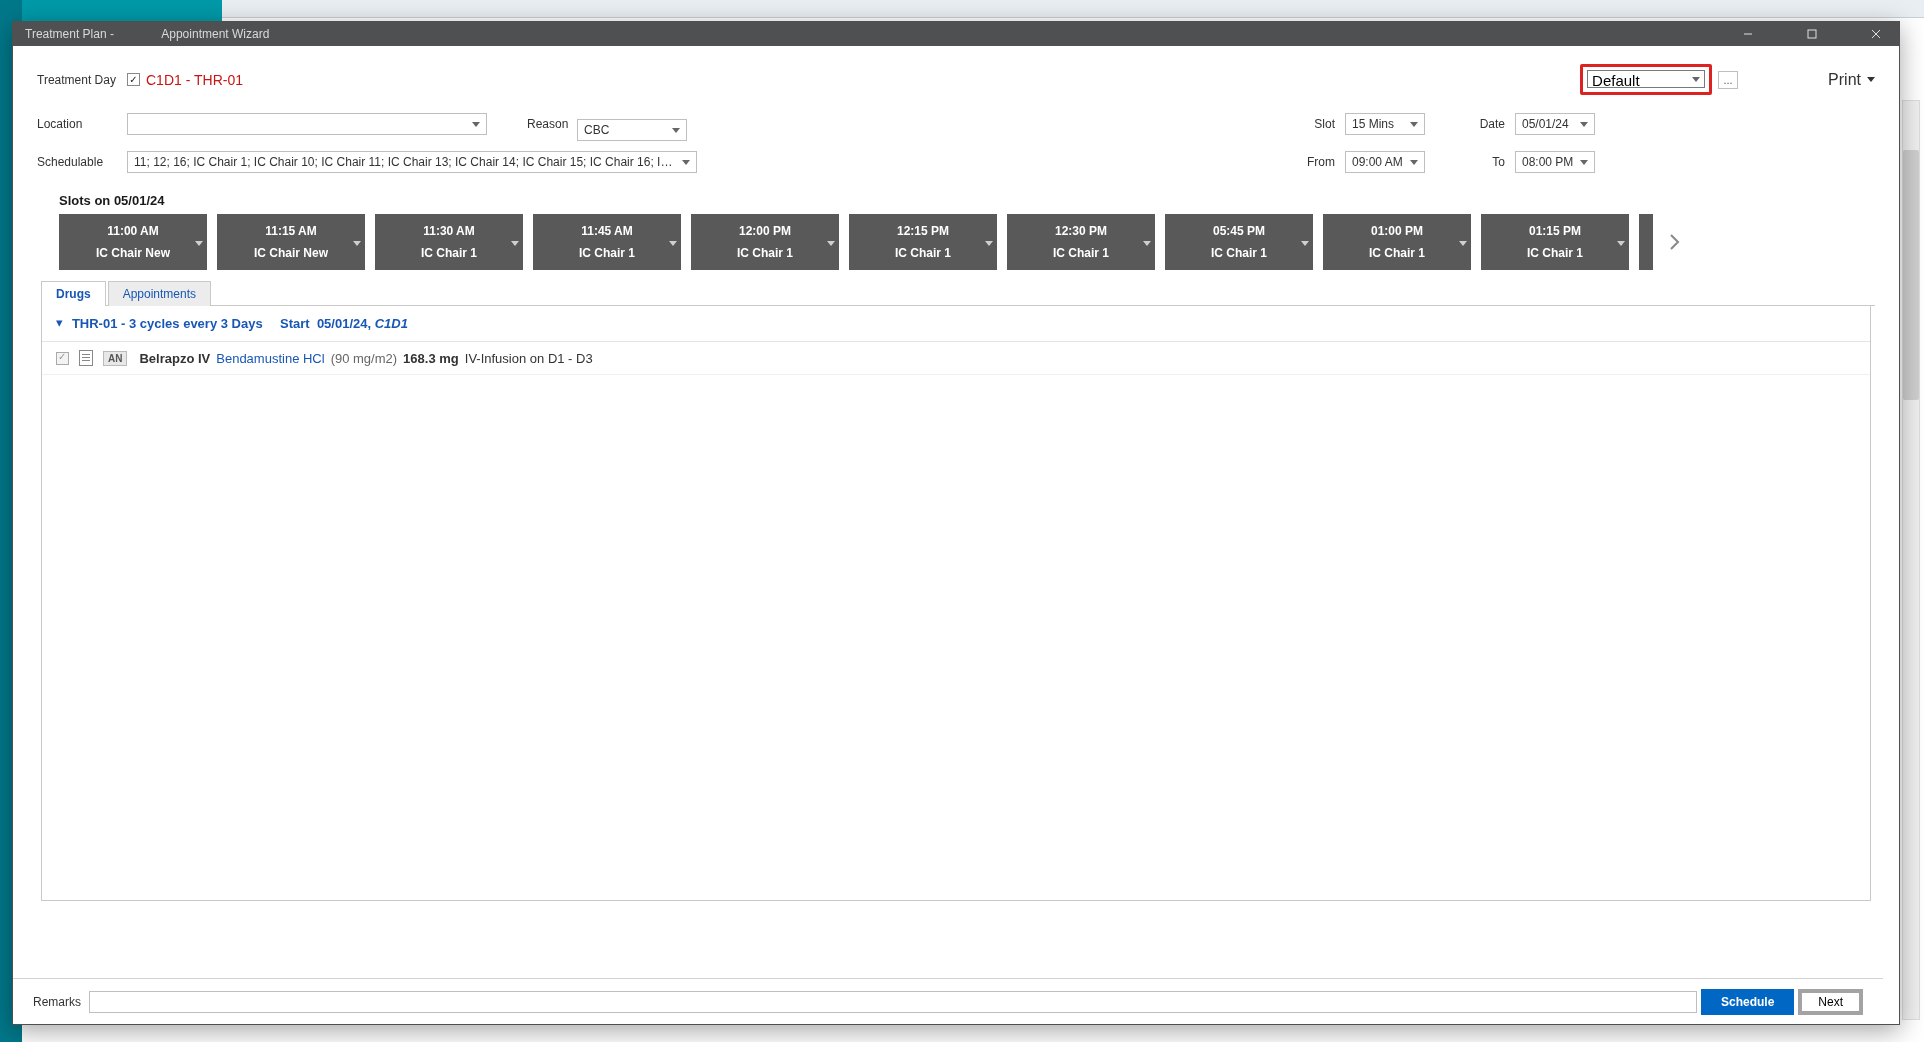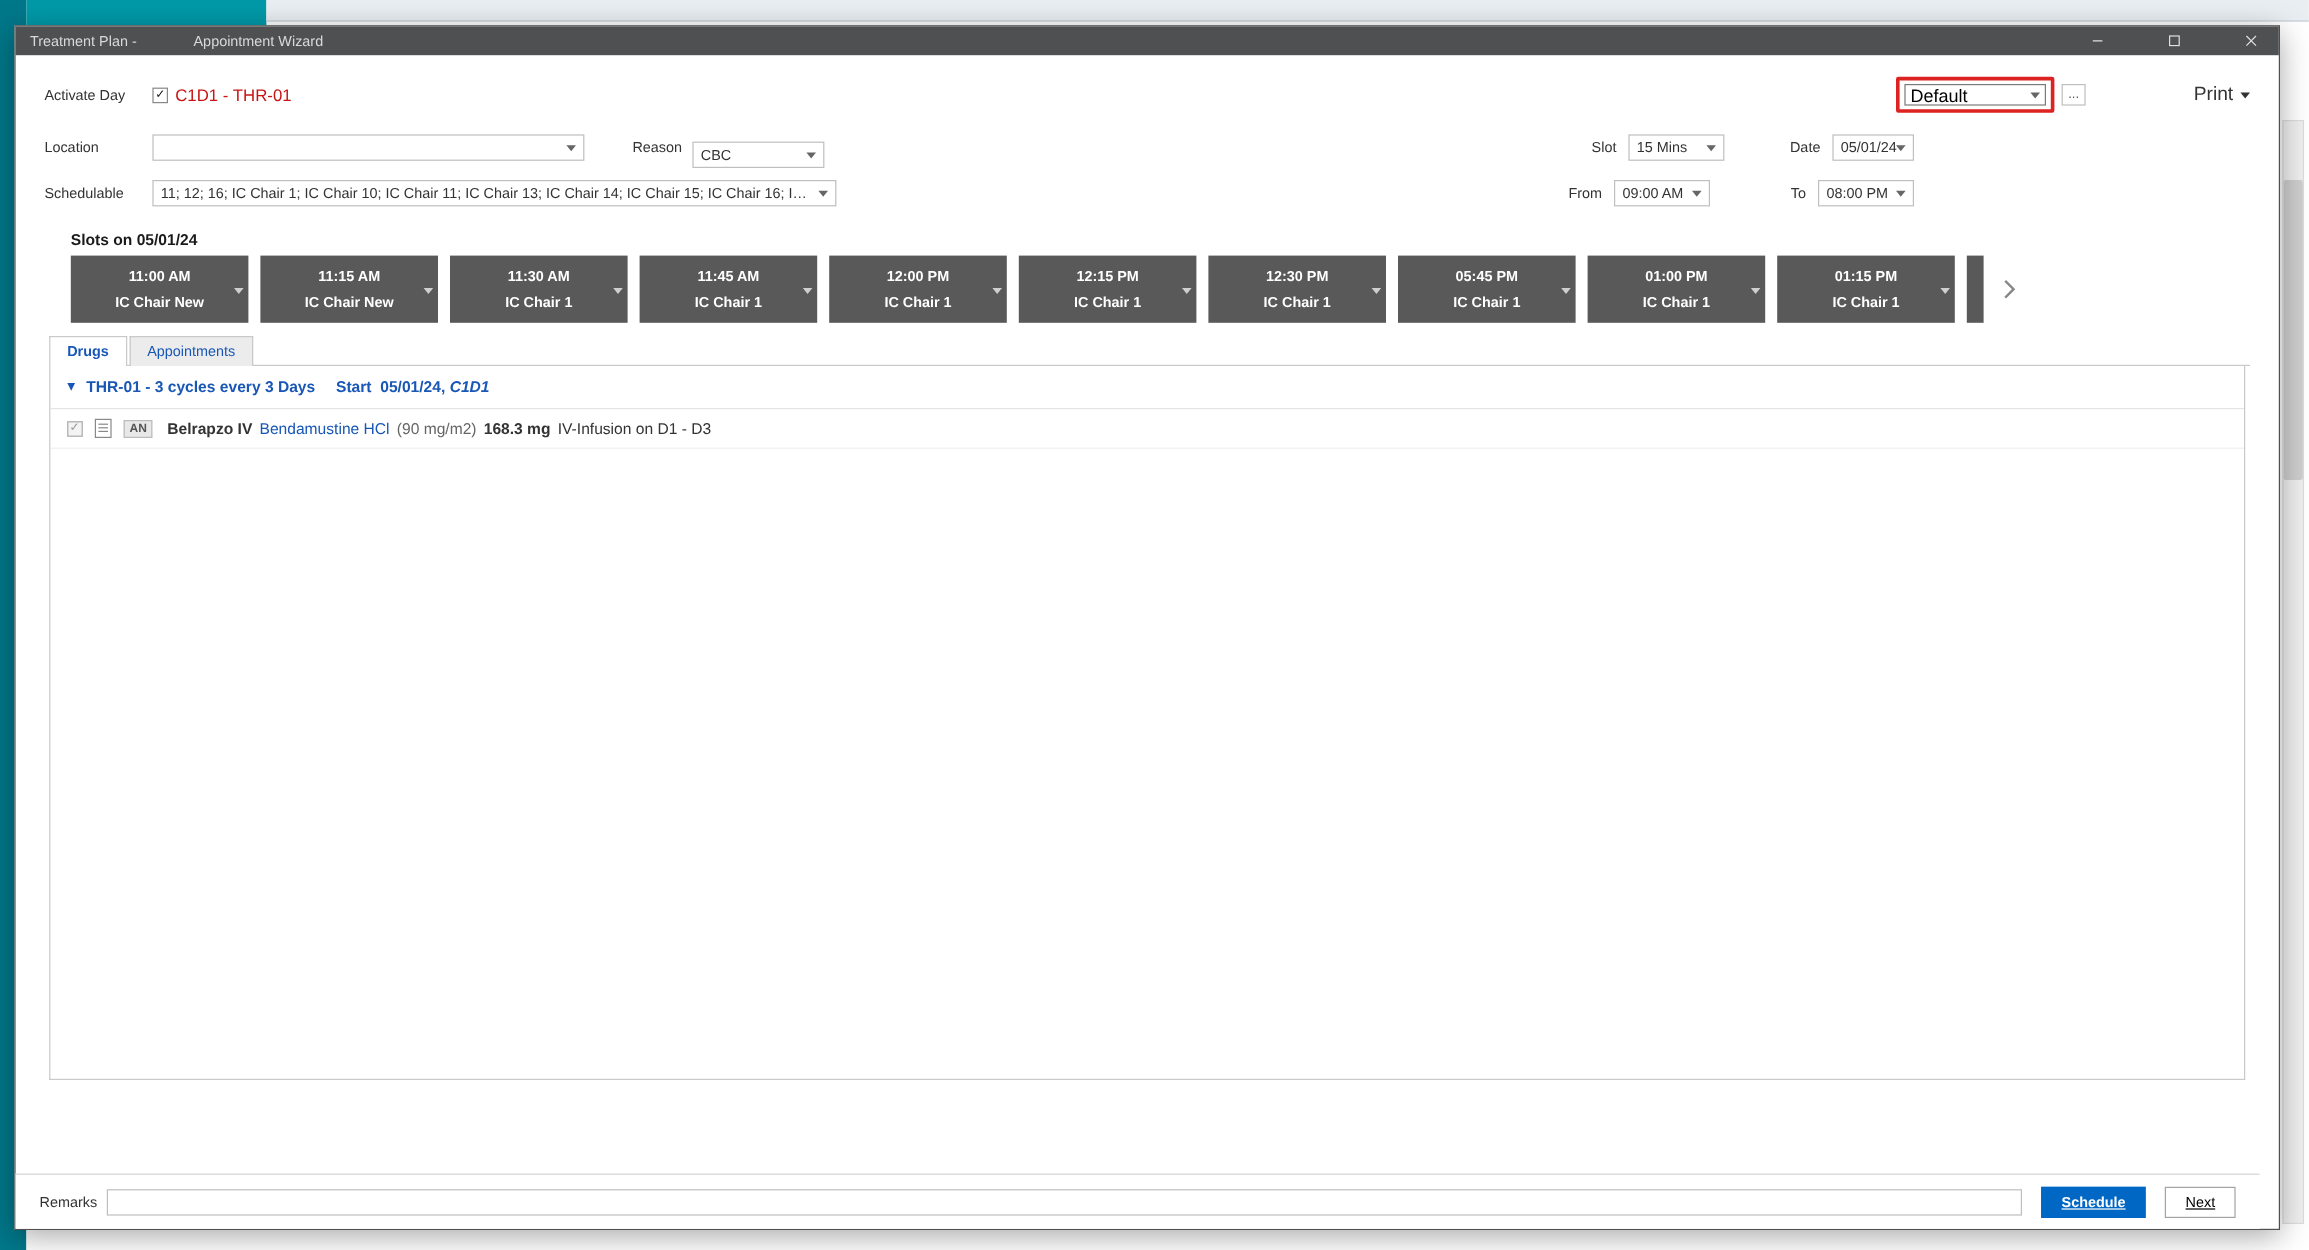--- a/index.html
+++ b/index.html
@@ -92,21 +92,21 @@
 .drug-row .an-badge { background:#e8e8e8; border:1px solid #bbb; padding:1px 4px; font-size:10px; font-weight:700; color:#555; margin-right:12px; }
 .drug-row .drugname { font-weight:700; margin-right:6px; }
 .drug-row .generic { color:#1857b5; margin-right:6px; }
 .drug-row .dose1 { color:#666; margin-right:6px; }
 .drug-row .dose2 { font-weight:700; margin-right:6px; }
 .drug-row .rest { color:#333; }
 
 .bottombar { position: absolute; left: 0; right: 16px; bottom: 0; height: 46px; border-top: 1px solid #d4d4d4; display: flex; align-items: center; padding: 0 20px; background: #fff; }
 .remarks-label { font-size: 12px; color: #333; margin-right: 8px; }
 .remarks-input { flex: 1; height: 22px; border: 1px solid #bfbfbf; padding: 0 6px; font-size: 12px; }
-.btn { height: 26px; padding: 0 16px; border: 1px solid #a3a3a3; background: #fff; font-size: 12px; margin-left: 16px; display:flex; align-items:center; cursor:default;text-decoration:underline; }
+.btn { height: 26px; padding: 0 16px; border: 4px solid #a3a3a3; background: #fff; font-size: 12px; margin-left: 4px; display:flex; align-items:center; cursor:default; }
 .btn.primary { background: #0067c5; color: #fff; border-color: #0067c5; font-weight:600; }
 
 .icon-bullet { display:inline-block; width:6px; height:6px; border-radius:50%; background:#1857b5; margin-right:8px; vertical-align:middle; }
 .small-sq { display:inline-block;width:8px;height:8px;background:#bbb;margin-right:8px;vertical-align:middle; }
 .box-sq { display:inline-block;width:10px;height:10px;border:1px solid #fff;margin-right:6px;vertical-align:middle; }
 </style>
 </head>
 <body>
 
 <div class="bg-leftbar"></div>
@@ -176,21 +176,21 @@
       <svg width="10" height="10" viewBox="0 0 10 10">
           <path d="M1 1l8 8M9 1l-8 8" stroke="#e0e0e0" stroke-width="1"></path>
         </svg>
     </div>
   </div>
 
   <div class="content">
 
     <div class="toprow">
       <div class="field-group">
-        <span class="lbl">Activate Day</span>
+        <span class="lbl">Treatment Day</span>
         <span class="chk checked"></span>
         <span class="treatday-val">C1D1 - THR-01</span>
       </div>
       <div style="flex:1"></div>
       <div class="highlight-box">
         <span class="default-select">
           <span>Default</span>
           <span class="caret" style="position:absolute;right:4px;top:6px;"></span>
         </span>
       </div>
@@ -219,21 +219,21 @@
       <div style="flex:1"></div>
       <div class="field-group">
         <span class="lbl" style="width:40px;text-align:right;margin-right:10px;">Slot</span>
         <div class="dd" style="width:80px;">
           <span>15 Mins</span>
           <span class="caret"></span>
         </div>
       </div>
       <div class="field-group" style="margin-right:0;">
         <span class="lbl" style="width:40px;text-align:right;margin-right:10px;">Date</span>
-        <div class="dd" style="width:68px;">
+        <div class="dd" style="width:80px;">
           <span>05/01/24</span>
           <span class="caret"></span>
         </div>
       </div>
       <div style="width:280px;"></div>
     </div>
 
     <div class="row3">
       <div class="field-group">
         <span class="lbl">Schedulable</span>

